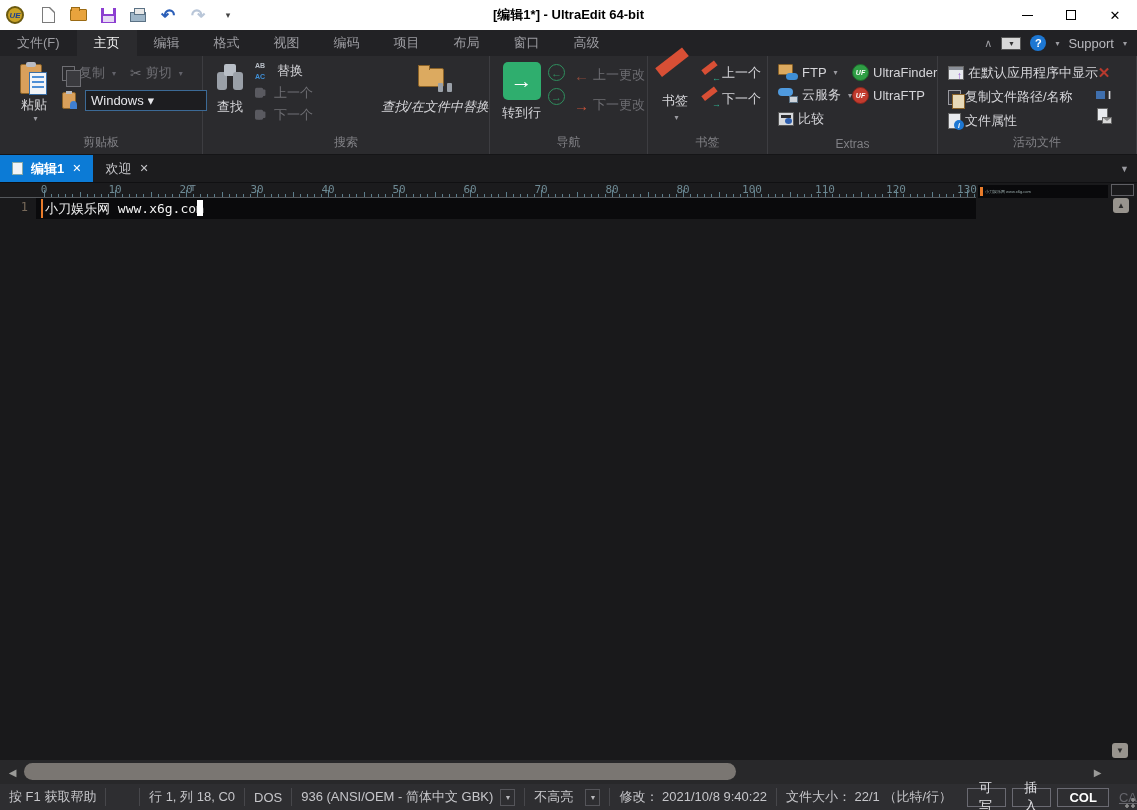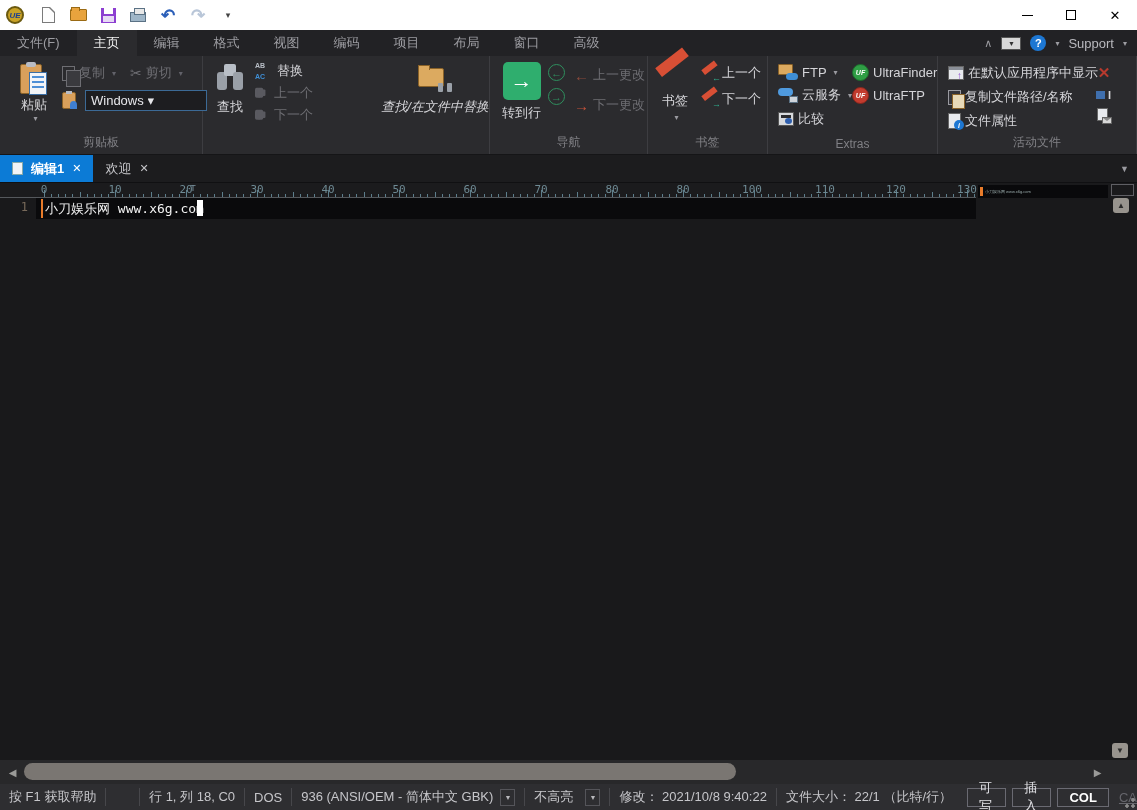--- a/index.html
+++ b/index.html
@@ -223,20 +223,21 @@
       <div class="qbtn">
           <span class="undo-glyph">↶</span>
         </div>
       <div class="qbtn">
           <span class="redo-glyph">↷</span>
         </div>
       <div class="qbtn">
           <span class="qat-drop">▾</span>
         </div>
     </div>
+    <div class="title-text">[编辑1*] - UltraEdit 64-bit</div>
     <div class="win-controls">
       <div class="win-btn">
           <span class="min-glyph"></span>
         </div>
       <div class="win-btn">
           <span class="max-glyph"></span>
         </div>
       <div class="win-btn">
           <span>✕</span>
         </div>
@@ -341,20 +342,21 @@
       <div class="fif-btn bigbtn">
         <div class="icon-folderfind">
           <span class="f"></span>
           <span class="b">
               <i class="l2"></i>
               <i class="r2"></i>
             </span>
         </div>
         <span class="rtext" style="margin-top:6px; white-space:nowrap;font-style:italic;">查找/在文件中替换</span>
       </div>
+      <div class="rgroup-label">搜索</div>
     </div>
 
     <div class="rgroup g-nav">
       <div class="goto-btn bigbtn">
         <div class="icon-goto">→</div>
         <span class="rtext" style="margin-top:4px;">转到行</span>
       </div>
       <div class="nav-circles">
         <div class="circ">
             <span>←</span>

